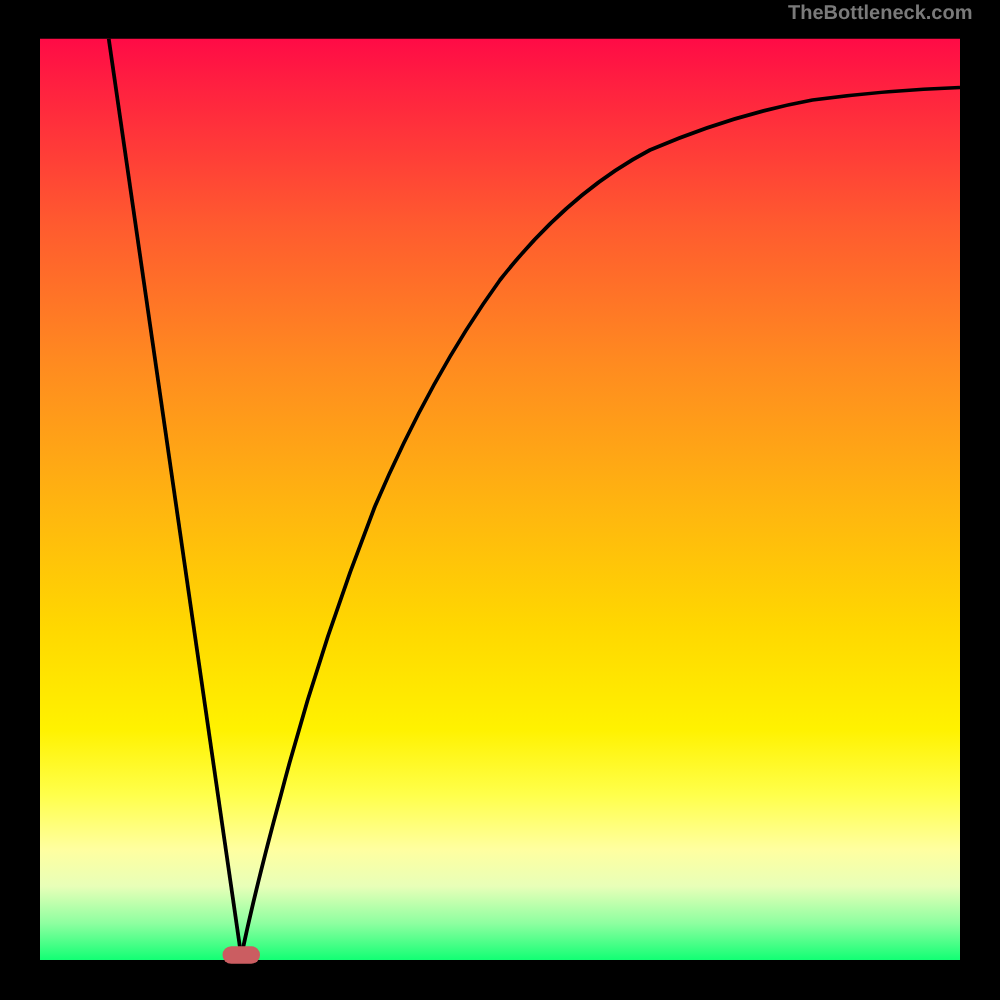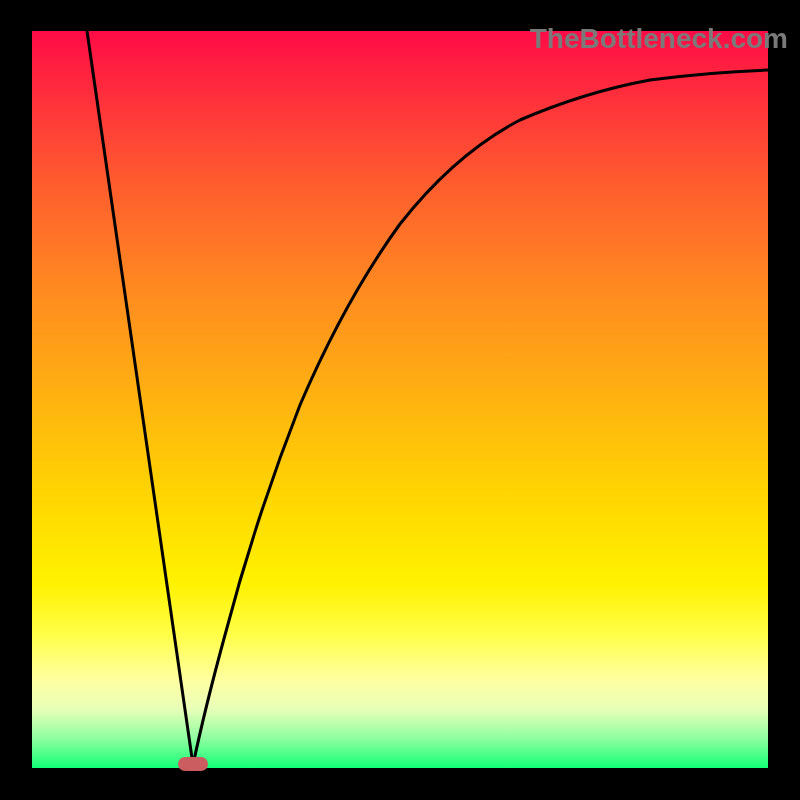--- a/index.html
+++ b/index.html
@@ -7,26 +7,25 @@
     width: 800px;
     height: 800px;
     background: #000;
     position: relative;
     font-family: Arial, Helvetica, sans-serif;
     overflow: hidden;
   }
   .watermark {
     position: absolute;
     top: 2px;
-    right: 12px;
+    right: 22px;
     color: #7a7a7a;
-    font-size: 28px;
+    font-size: 16px;
     font-weight: bold;
     z-index: 10;
-    margin-top: 21px;
   }
   .plot-area {
     position: absolute;
     left: 32px;
     top: 31px;
     width: 736px;
     height: 737px;
     background: linear-gradient(to bottom,
       #ff0b46 0%,
       #ff2040 5%,

